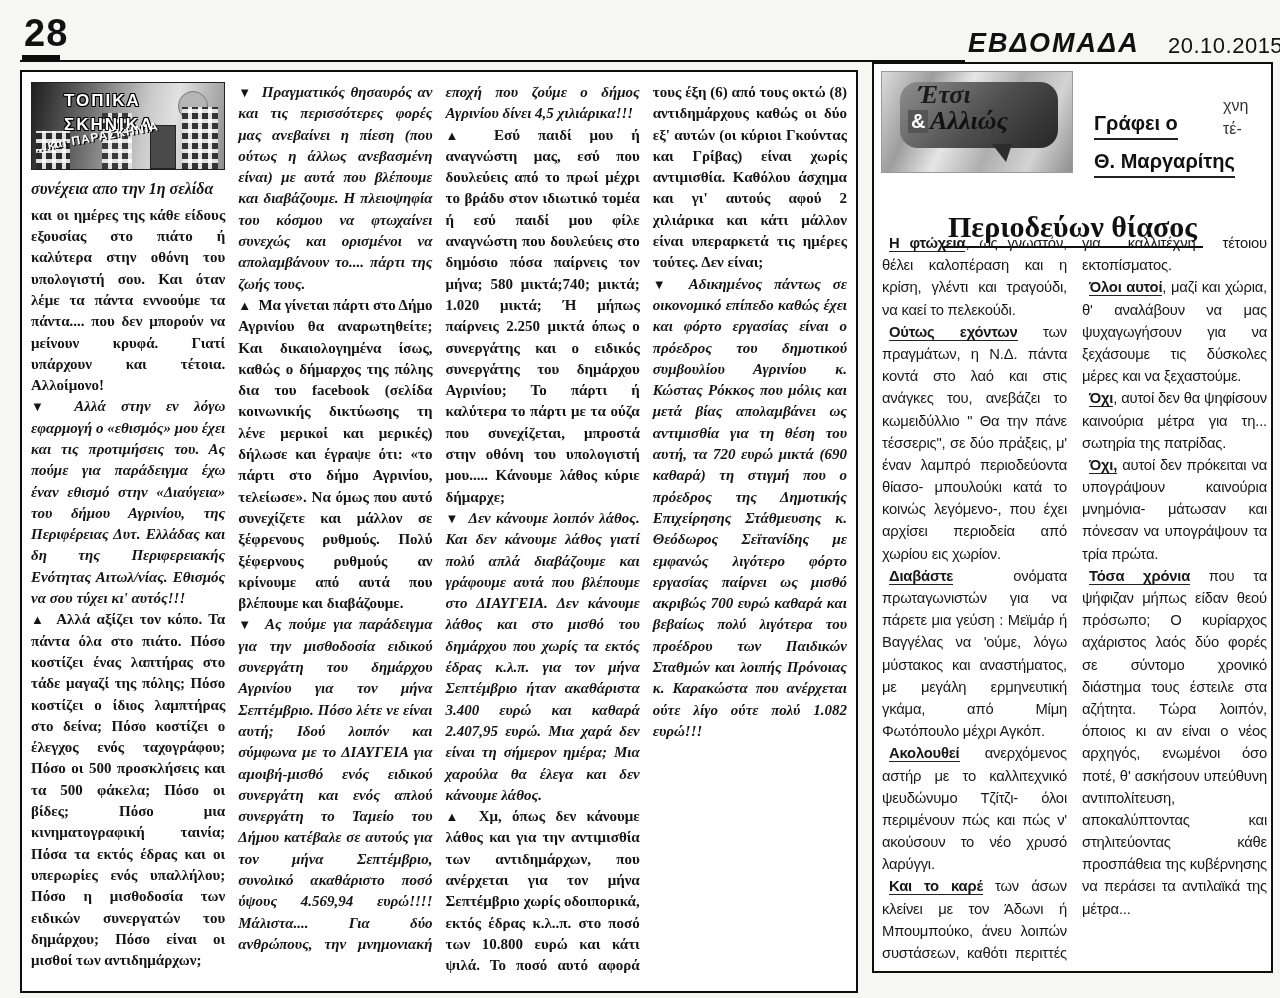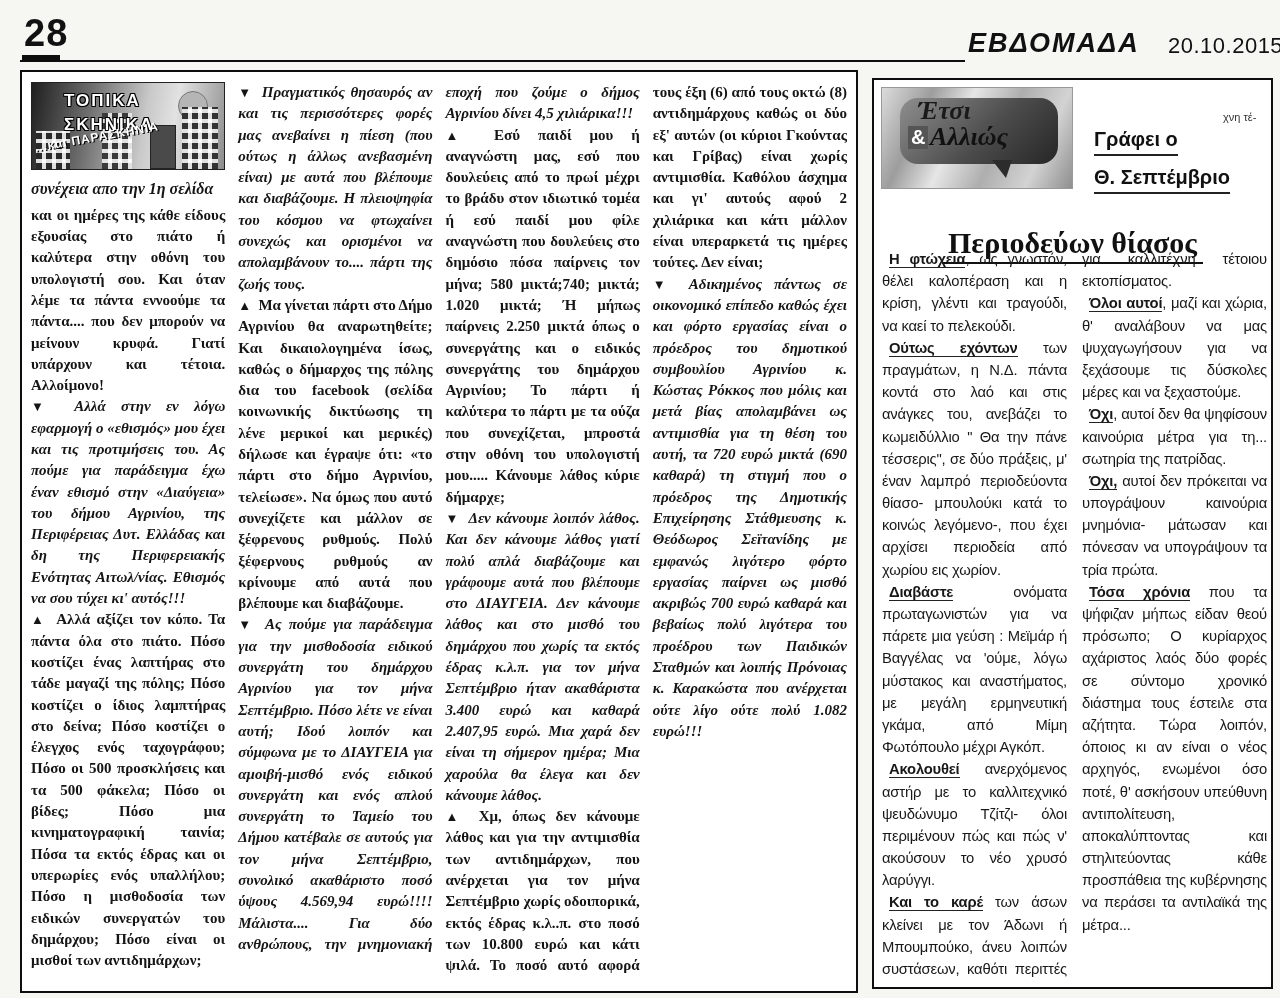--- a/index.html
+++ b/index.html
@@ -42,40 +42,40 @@
   .bld.b3 { left:118px;width:26px; height:44px; background-color:#4a4a4a; border:1px solid #222;
             background-image:none; }
   .bld.b4 { right:6px; width:36px; height:62px; background-color:#333; }
 
   .continuation { font-style:italic; font-size:16px; margin:2px 0 4px 0; }
   .mpara { margin:0; }
   .mpara.it { font-style:italic; }
   .marker { font-style:normal; font-size:13px; letter-spacing:2px; }
 
   
-  .right-box { position:absolute; left:872px; top:78px; width:401px; height:911px;
+  .right-box { position:absolute; left:872px; top:62px; width:401px; height:911px;
                border:2px solid #0e0e0e; background:#fff; }
   .ea-logo { position:absolute; left:7px; top:7px; width:192px; height:102px; border:1px solid #999;
              background:linear-gradient(115deg,#dcdcdc 0%,#9d9d9d 22%,#e6e6e6 40%,#aeaeae 60%,#d3d3d3 80%,#8f8f8f 100%);
              overflow:hidden; }
   .ea-bubble { position:absolute; left:18px; top:10px; width:158px; height:66px; border-radius:18px;
                background:linear-gradient(135deg,#8f8f8f,#4c4c4c 55%,#262626); }
   .ea-tail { position:absolute; left:110px; top:72px; width:0; height:0;
              border-left:14px solid transparent; border-right:6px solid transparent;
              border-top:18px solid #2c2c2c; }
   .ea-word1 { position:absolute; left:36px; top:8px; font-size:26px; font-weight:bold; color:#1a1a1a;
               font-family:"Liberation Serif", serif; font-style:italic; }
   .ea-amp { position:absolute; left:26px; top:38px; font-size:20px; font-weight:bold; color:#fff;
             background:#555; padding:0 3px; }
   .ea-word2 { position:absolute; left:48px; top:34px; font-size:26px; font-weight:bold; color:#111;
               font-family:"Liberation Serif", serif; font-style:italic; }
 
   .byline { position:absolute; left:220px; top:38px; font-size:20px; font-weight:bold; line-height:1.35; }
   .byline span { display:inline-block; border-bottom:2px solid #222; padding-bottom:1px;margin-top:8px; }
-  .stray-fragment { position:absolute; right:8px; top:30px; width:40px; font-size:11px;
+  .stray-fragment { position:absolute; right:8px; top:30px; width:40px; font-size:16px;
                     line-height:1.45; color:#333; }
 
   .right-title-wrap { position:absolute; left:0; top:122px; width:100%; text-align:center; }
   .right-title { display:inline-block; font-family:"Liberation Serif", serif; font-size:30px;
                  font-weight:bold; border-bottom:2px solid #111; padding:0 6px 2px 6px;margin-top:24px; }
 
   .right-cols { position:absolute; left:8px; top:168px; width:385px; height:733px;
                 column-count:2; column-gap:15px; column-fill:auto; overflow:hidden;
                 font-size:14.8px; line-height:1.5; letter-spacing:-0.2px; text-align:justify;
                 color:#181818; }
@@ -121,21 +121,21 @@
 <div class="right-box">
   <div class="ea-logo">
     <div class="ea-bubble"></div>
     <div class="ea-tail"></div>
     <div class="ea-word1">Έτσι</div>
     <div class="ea-amp">&amp;</div>
     <div class="ea-word2">Αλλιώς</div>
   </div>
   <div class="byline">
     <span>Γράφει ο</span><br>
-    <span>Θ. Σεπτέμβριο</span>
+    <span>Θ. Μαργαρίτης</span>
   </div>
   <div class="stray-fragment">χνη τέ-</div>
   <div class="right-title-wrap">
     <span class="right-title">Περιοδεύων θίασος</span>
   </div>
   <div class="right-cols">
       <p class="rpara"><span class="lead">Η φτώχεια</span>, ως γνωστόν, θέλει καλοπέραση και η κρίση, γλέντι και τραγούδι, να καεί το πελεκούδι.</p>
       <p class="rpara"><span class="lead">Ούτως εχόντων</span> των πραγμάτων, η Ν.Δ. πάντα κοντά στο λαό και στις ανάγκες του, ανεβάζει το κωμειδύλλιο " Θα την πάνε τέσσερις", σε δύο πράξεις, μ' έναν λαμπρό περιοδεύοντα θίασο- μπουλούκι κατά το κοινώς λεγόμενο-, που έχει αρχίσει περιοδεία από χωρίου εις χωρίον.</p>
       <p class="rpara"><span class="lead">Διαβάστε</span> ονόματα πρωταγωνιστών για να πάρετε μια γεύση : Μεϊμάρ ή Βαγγέλας να 'ούμε, λόγω μύστακος και αναστήματος, με μεγάλη ερμηνευτική γκάμα, από Μίμη Φωτόπουλο μέχρι Αγκόπ.</p>
       <p class="rpara"><span class="lead">Ακολουθεί</span> ανερχόμενος αστήρ με το καλλιτεχνικό ψευδώνυμο Τζίτζι- όλοι περιμένουν πώς και πώς ν' ακούσουν το νέο χρυσό λαρύγγι.</p>

